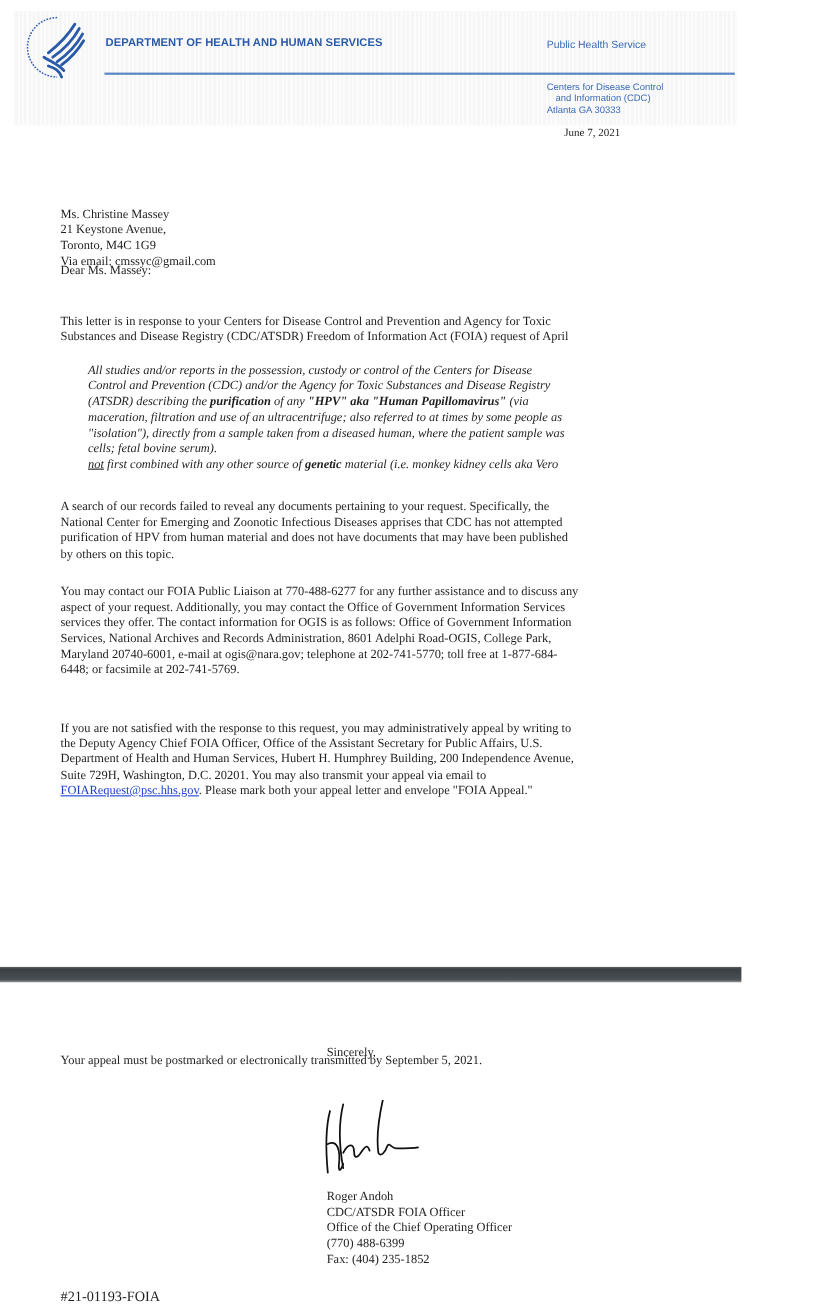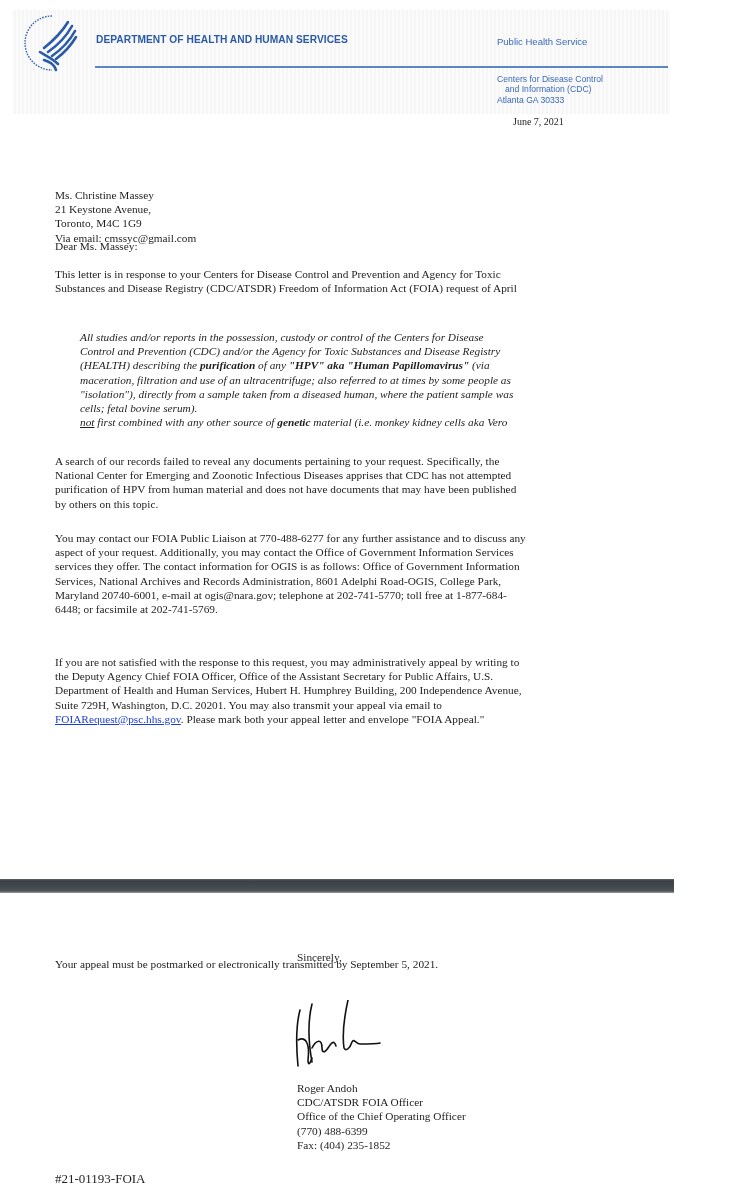--- a/index.html
+++ b/index.html
@@ -15,21 +15,21 @@
   .phs { left: 497px; top: 36px; font-family: "Liberation Sans", "DejaVu Sans", sans-serif;
     font-size: 9.5px; color: #3a6ab8; white-space: nowrap; }
   .cdc-block { left: 497px; top: 74px; font-family: "Liberation Sans", "DejaVu Sans", sans-serif;
     font-size: 8.6px; line-height: 10.3px; color: #3a6ab8; white-space: nowrap; }
   .cdc-block .indent { padding-left: 8px; }
   .date { left: 513px; top: 116px; font-size: 10px; white-space: nowrap; }
   .txt { font-size: 11.3px; line-height: 14.2px; white-space: nowrap; }
   .addr { left: 55px; top: 164px; margin-top: 24px; }
   .salutation { left: 55px; top: 239px; }
   .para { left: 55px; width: 620px; }
-  .p1 { top: 267px; }
+  .p1 { top: 285px; }
   .quote { left: 80px; top: 330px; font-style: italic; }
   .p2 { top: 454px; }
   .p3 { top: 531px; }
   .p4 { top: 655px; font-family: Liberation Serif, serif; }
   .link { color: #1a3fcc; text-decoration: underline; cursor: pointer; }
   .sep-bar { left: 0; top: 879px; width: 674px; height: 14px;
     background: linear-gradient(180deg, #5d6266 0%, #3b4044 15%, #454a4e 60%, #4d5256 85%, #9a9c9e 100%); }
   .deadline { left: 55px; top: 957px; text-align: center; }
   .sincerely { left: 297px; top: 950px; font-family: Liberation Serif, serif; }
   .signature { left: 286px; top: 1000px; width: 100px; height: 78px; }
@@ -73,21 +73,21 @@
 <div class="abs txt salutation">Dear Ms. Massey:</div>
 
 <div class="abs txt para p1">
   <div>This letter is in response to your Centers for Disease Control and Prevention and Agency for Toxic</div>
   <div>Substances and Disease Registry (CDC/ATSDR) Freedom of Information Act (FOIA) request of April</div>
 </div>
 
 <div class="abs txt quote">
   <div>All studies and/or reports in the possession, custody or control of the Centers for Disease</div>
   <div>Control and Prevention (CDC) and/or the Agency for Toxic Substances and Disease Registry</div>
-  <div><span>(HEALTH) describing the </span><b class="em">purification</b><span> of any </span><b class="em">"HPV" aka "Human Papillomavirus"</b><span> (via</span></div>
+  <div><span>(ATSDR) describing the </span><b class="em">purification</b><span> of any </span><b class="em">"HPV" aka "Human Papillomavirus"</b><span> (via</span></div>
   <div>maceration, filtration and use of an ultracentrifuge; also referred to at times by some people as</div>
   <div>"isolation"), directly from a sample taken from a diseased human, where the patient sample was</div>
   <div>cells; fetal bovine serum).</div>
   <div><u>not</u><span> first combined with any other source of </span><b class="em">genetic</b><span> material (i.e. monkey kidney cells aka Vero</span></div>
 </div>
 
 <div class="abs txt para p2">
   <div>A search of our records failed to reveal any documents pertaining to your request. Specifically,  the</div>
   <div>National Center for Emerging and Zoonotic Infectious Diseases apprises that CDC has not attempted</div>
   <div>purification of HPV from human material and does not have documents that may have been published</div>

